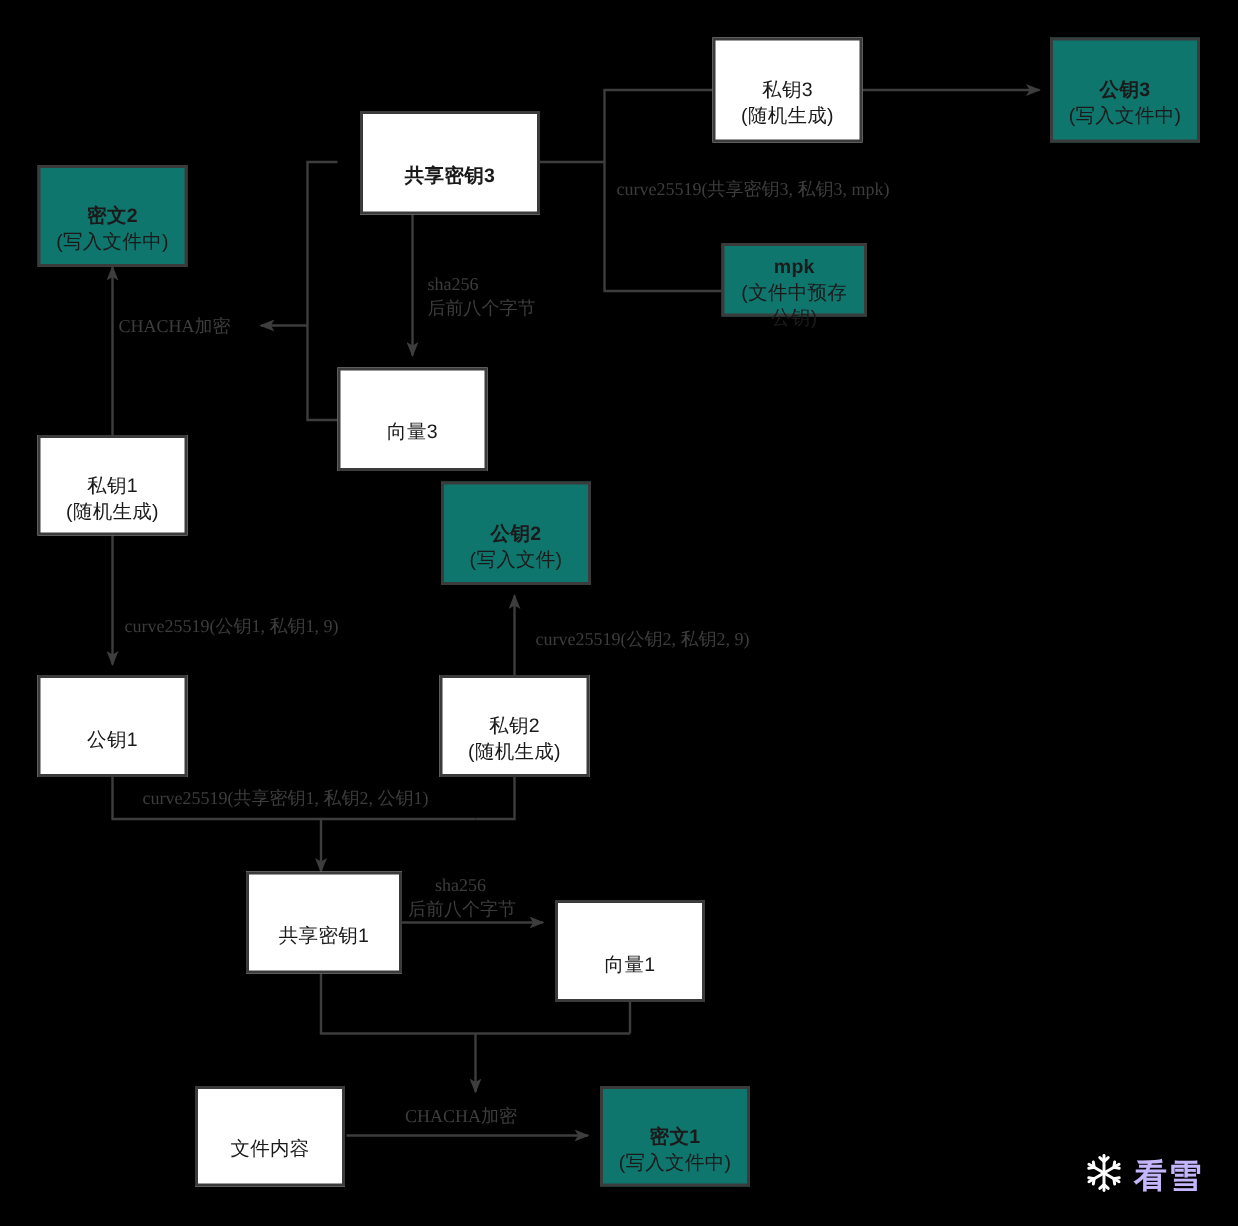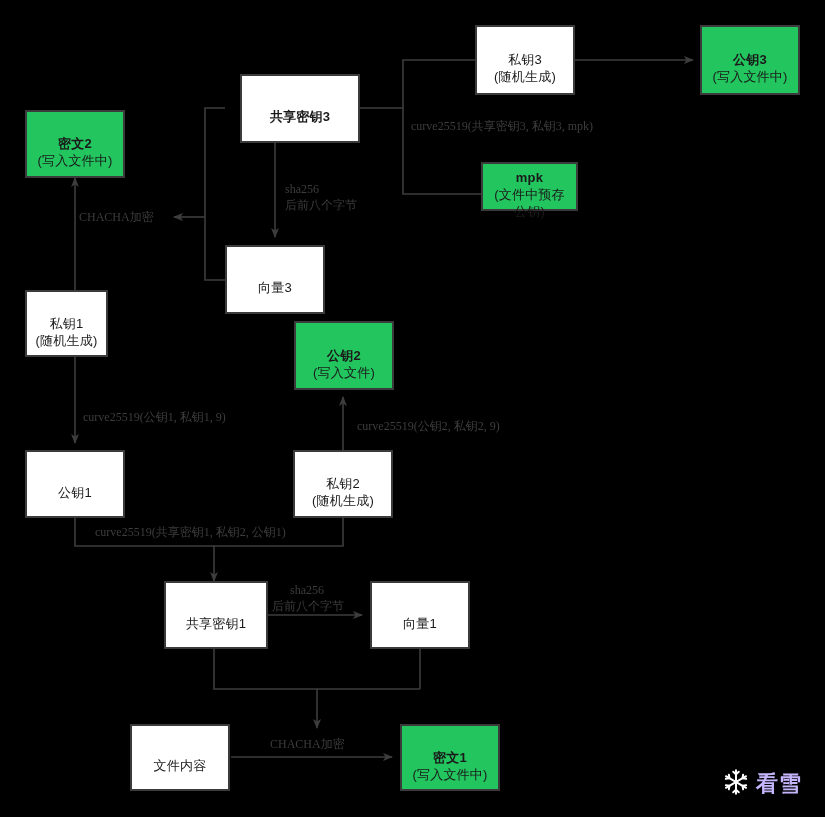--- a/index.html
+++ b/index.html
@@ -31,21 +31,21 @@
     flex-direction: column;
     align-items: center;
     justify-content: center;
     text-align: center;
     font-size: 13px;
     line-height: 17px;
     color: #1a1a1a;
     letter-spacing: 0.2px;
   }
   .node.white { background: #ffffff; }
-  .node.green { background: #22c55e; }
+  .node.green { background: #0f766e; }
   .node .l1 { display: block; margin-top: 16px; }
   .node .l2 { display: block; }
   .node.bold .l1 { font-weight: bold; }
   .edge-label {
     position: absolute;
     color: #3d3d3d;
     font-size: 12px;
     line-height: 16px;
     white-space: nowrap;
     text-align: center;
@@ -130,21 +130,21 @@
   <div class="node green bold" style="left:481px; top:162px; width:97px; height:49px;">
     <span class="l1">mpk</span>
     <span class="l2">(文件中预存</span>
     <span class="l2">公钥)</span>
   </div>
 
   <div class="node white" style="left:225px; top:245px; width:100px; height:69px;">
     <span class="l1">向量3</span>
   </div>
 
-  <div class="node white" style="left:25px; top:290px; width:83px; height:67px;">
+  <div class="node white" style="left:25px; top:290px; width:100px; height:67px;">
     <span class="l1">私钥1</span>
     <span class="l2">(随机生成)</span>
   </div>
 
   <div class="node green bold" style="left:294px; top:321px; width:100px; height:69px;">
     <span class="l1">公钥2</span>
     <span class="l2">(写入文件)</span>
   </div>
 
   <div class="node white" style="left:25px; top:450px; width:100px; height:68px;">
@@ -153,21 +153,21 @@
 
   <div class="node white" style="left:293px; top:450px; width:100px; height:68px;">
     <span class="l1">私钥2</span>
     <span class="l2">(随机生成)</span>
   </div>
 
   <div class="node white" style="left:164px; top:581px; width:104px; height:68px;">
     <span class="l1">共享密钥1</span>
   </div>
 
-  <div class="node white" style="left:370px; top:581px; width:100px; height:68px;">
+  <div class="node white" style="left:370px; top:600px; width:100px; height:68px;">
     <span class="l1">向量1</span>
   </div>
 
   <div class="node white" style="left:130px; top:724px; width:100px; height:67px;">
     <span class="l1">文件内容</span>
   </div>
 
   <div class="node green bold" style="left:400px; top:724px; width:100px; height:67px;">
     <span class="l1">密文1</span>
     <span class="l2">(写入文件中)</span>

